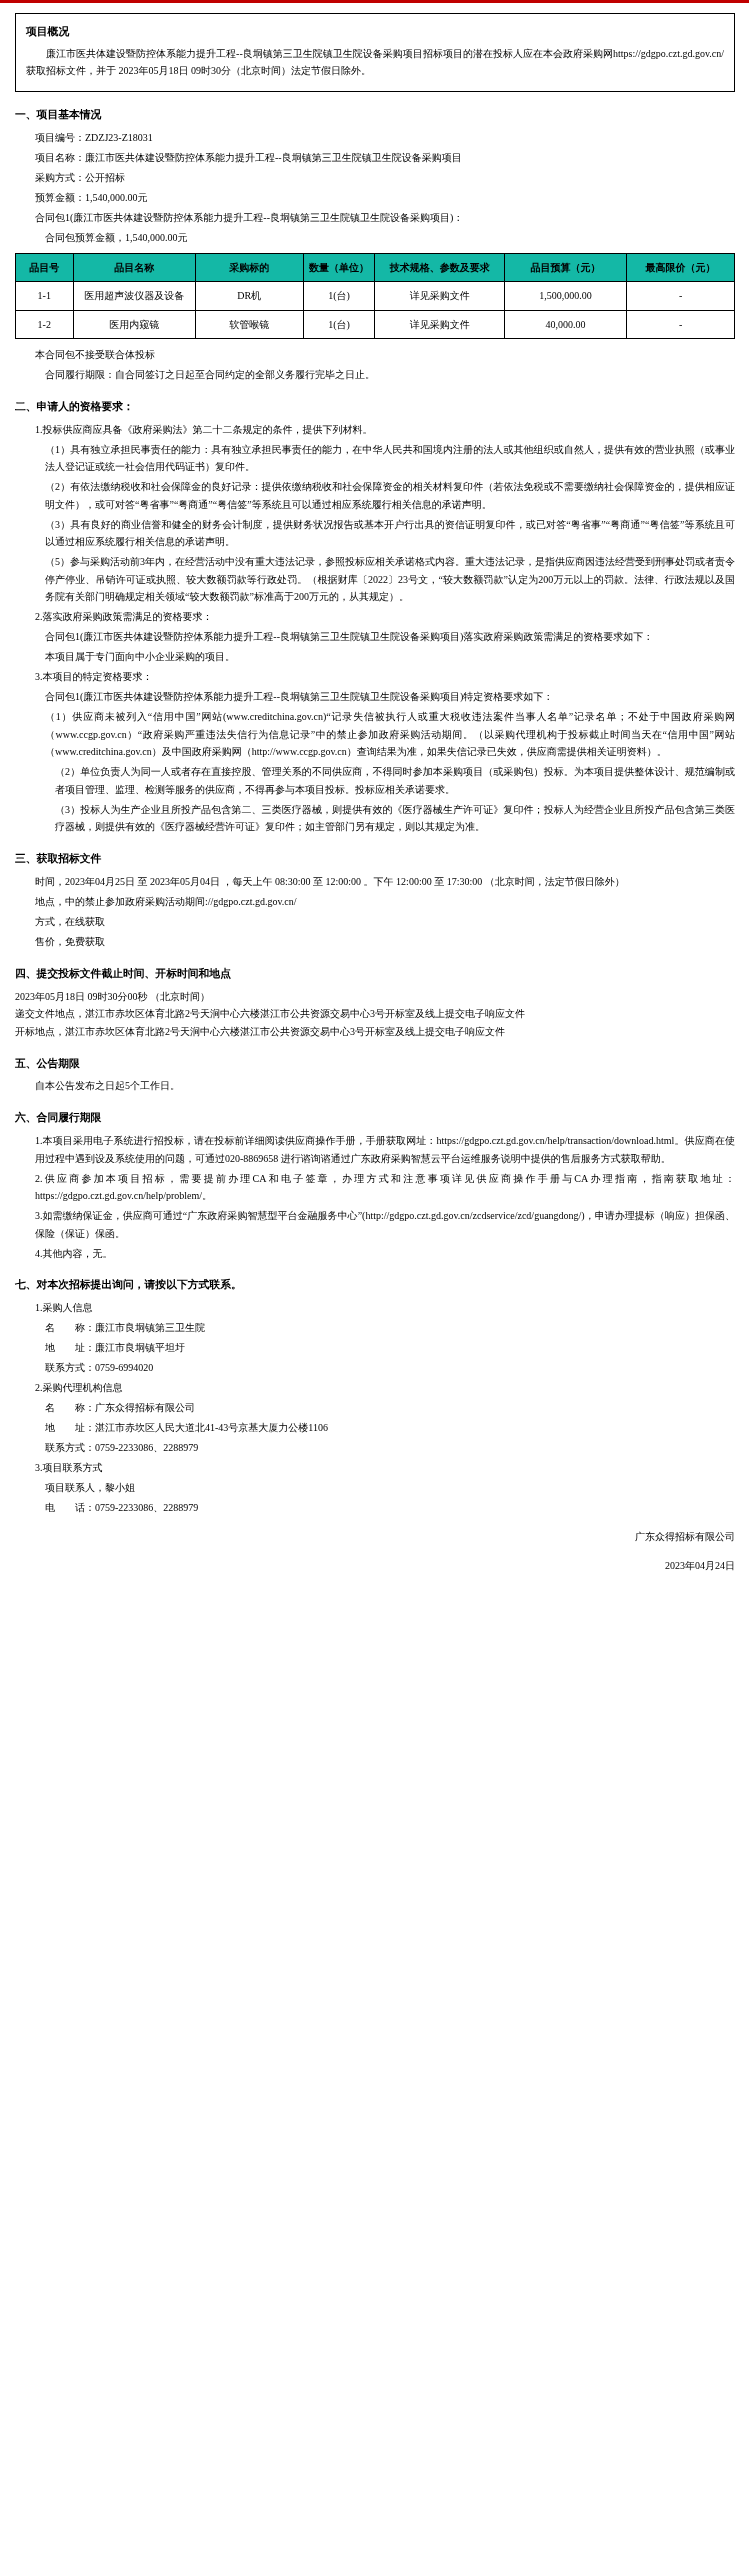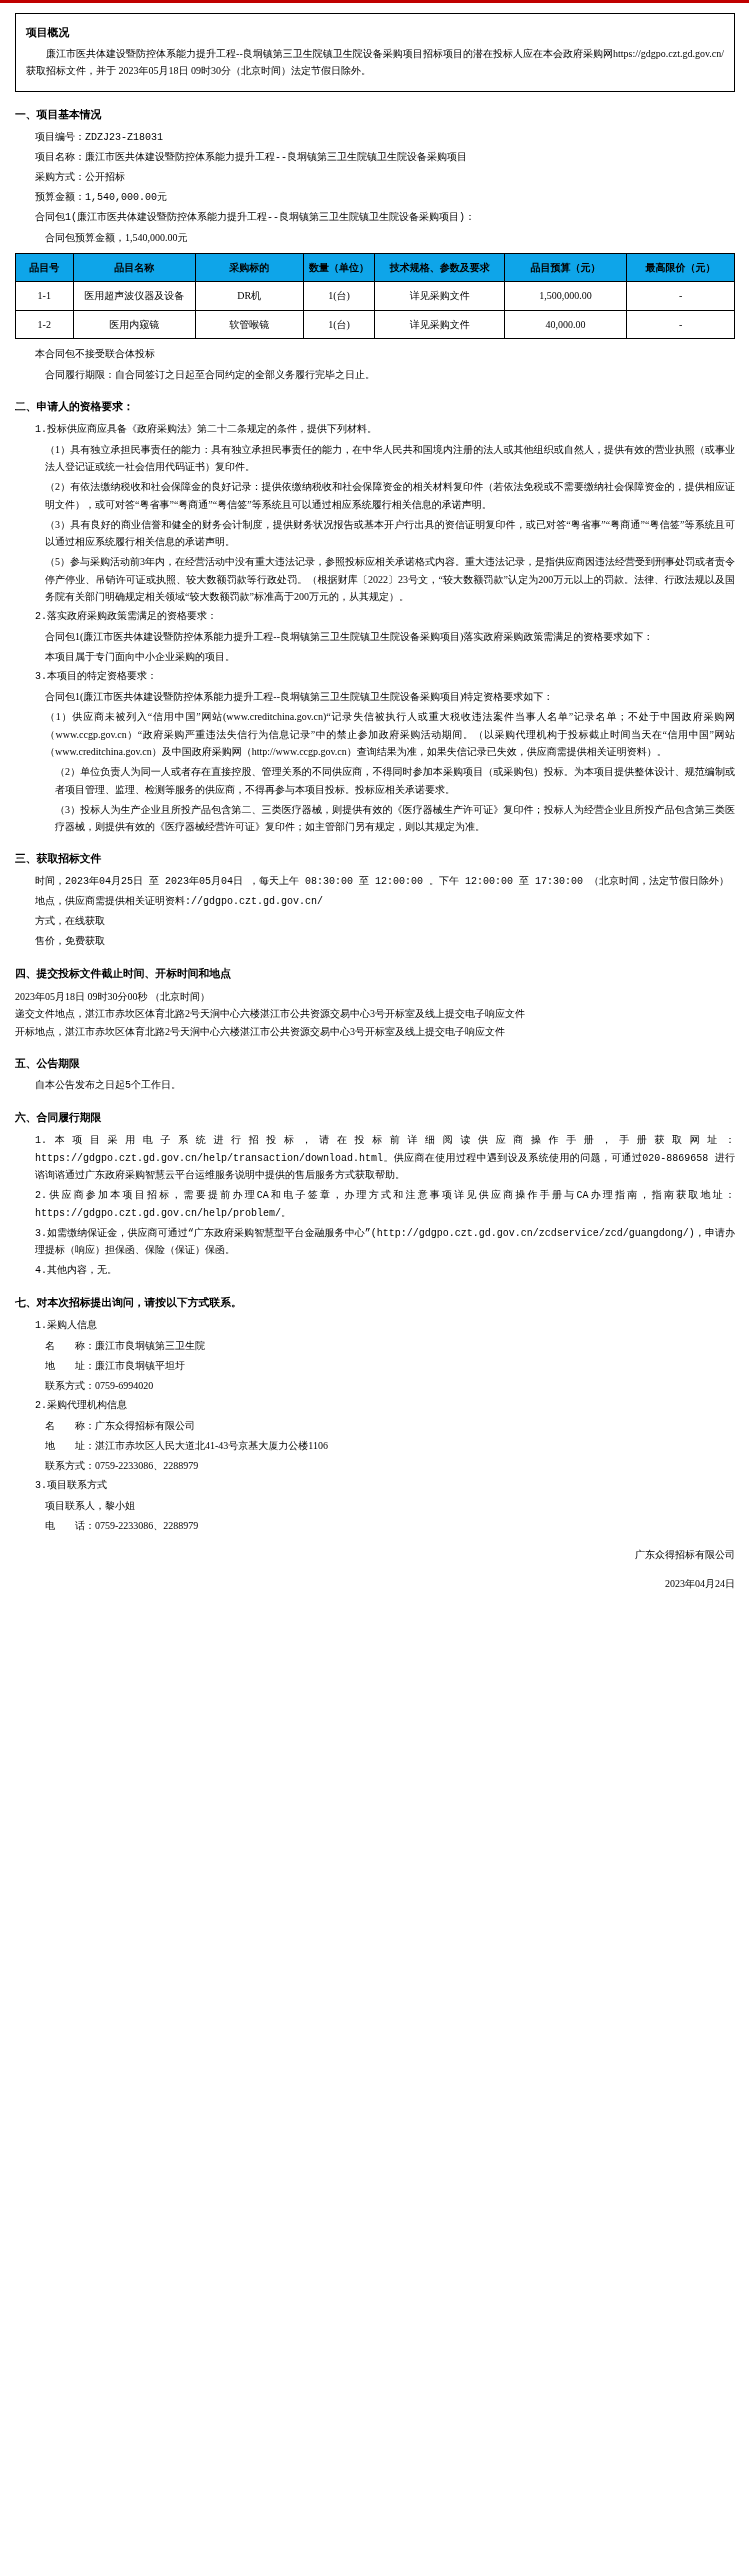--- a/index.html
+++ b/index.html
@@ -12,44 +12,44 @@
     line-height:1.75;
   }
   .page{width:750px;box-sizing:border-box;padding:0 15px 25px 15px;position:relative;}
   .topbar{height:3.3px;background:#c00000;width:750px;margin:0 0 10px 0;position:relative;left:-15px;}
   h2.sec{
     font-family:"Liberation Sans","DejaVu Sans",sans-serif;
     font-size:10.8px;font-weight:bold;margin:13.3px 0 5px 0;
   }
   .p{margin:2.5px 0;text-indent:2em;text-align:justify;}
   .p0{margin:0 0;text-align:justify;}
-  .ind1{margin:2.5px 0;padding-left:2em;text-align:justify;font-family:Liberation Mono, monospace;}
+  .ind1{margin:2.5px 0;padding-left:2em;text-align:justify;}
   .ind2{margin:2.5px 0;padding-left:3em;text-align:justify;}
   .ind3{margin:2.5px 0;padding-left:4em;text-align:justify;}
   .overview-box{
     border:0.8px solid #000;
     padding:8.3px 10px;
     margin:3.3px 0 1.7px 0;
   }
-  .overview-title{font-weight:bold;font-family:Liberation Sans, sans-serif;font-size:10.8px;margin-bottom:3.3px;}
+  .overview-title{font-weight:bold;font-family:Liberation Mono, monospace;font-size:10.8px;margin-bottom:3.3px;}
   table.goods{
     border-collapse:collapse;
     width:100%;
     margin:6.7px 0;
     font-size:10px;
   }
   table.goods th,table.goods td{
     border:0.8px solid #000;
     text-align:center;
     vertical-align:middle;
     padding:5px 3.3px;
   }
   table.goods th{
     font-weight:bold;
-    background:#0ea5e9;
+    background:#14b8a6;
   }
   .foot-right{text-align:right;margin-top:11.6px;}
 </style>
 </head>
 <body>
 
 <div class="page">
 
   <div class="topbar"></div>
 
@@ -114,21 +114,21 @@
   <div class="ind2">本项目属于专门面向中小企业采购的项目。</div>
   <div class="ind1">3.本项目的特定资格要求：</div>
   <div class="ind2">合同包1(廉江市医共体建设暨防控体系能力提升工程--良垌镇第三卫生院镇卫生院设备采购项目)特定资格要求如下：</div>
   <div class="ind2">（1）供应商未被列入“信用中国”网站(www.creditchina.gov.cn)“记录失信被执行人或重大税收违法案件当事人名单”记录名单；不处于中国政府采购网（www.ccgp.gov.cn）“政府采购严重违法失信行为信息记录”中的禁止参加政府采购活动期间。（以采购代理机构于投标截止时间当天在“信用中国”网站（www.creditchina.gov.cn）及中国政府采购网（http://www.ccgp.gov.cn）查询结果为准，如果失信记录已失效，供应商需提供相关证明资料）。</div>
   <div class="ind3">（2）单位负责人为同一人或者存在直接控股、管理关系的不同供应商，不得同时参加本采购项目（或采购包）投标。为本项目提供整体设计、规范编制或者项目管理、监理、检测等服务的供应商，不得再参与本项目投标。投标应相关承诺要求。</div>
   <div class="ind3">（3）投标人为生产企业且所投产品包含第二、三类医疗器械，则提供有效的《医疗器械生产许可证》复印件；投标人为经营企业且所投产品包含第三类医疗器械，则提供有效的《医疗器械经营许可证》复印件；如主管部门另有规定，则以其规定为准。</div>
   <div class="ind3"></div>
 
   <h2 class="sec">三、获取招标文件</h2>
   <div class="ind1">时间，2023年04月25日 至 2023年05月04日 ，每天上午 08:30:00 至 12:00:00 。下午 12:00:00 至 17:30:00 （北京时间，法定节假日除外）</div>
-  <div class="ind1">地点，供应商需提供相关证明资料://gdgpo.czt.gd.gov.cn/</div>
+  <div class="ind1">地点，中的禁止参加政府采购活动期间://gdgpo.czt.gd.gov.cn/</div>
   <div class="ind1">方式，在线获取</div>
   <div class="ind1">售价，免费获取</div>
 
   <h2 class="sec">四、提交投标文件截止时间、开标时间和地点</h2>
   <div class="p0">2023年05月18日 09时30分00秒 （北京时间）</div>
   <div class="p0">递交文件地点，湛江市赤坎区体育北路2号天涧中心六楼湛江市公共资源交易中心3号开标室及线上提交电子响应文件</div>
   <div class="p0">开标地点，湛江市赤坎区体育北路2号天涧中心六楼湛江市公共资源交易中心3号开标室及线上提交电子响应文件</div>
 
   <h2 class="sec">五、公告期限</h2>
   <div class="ind1">自本公告发布之日起5个工作日。</div>

